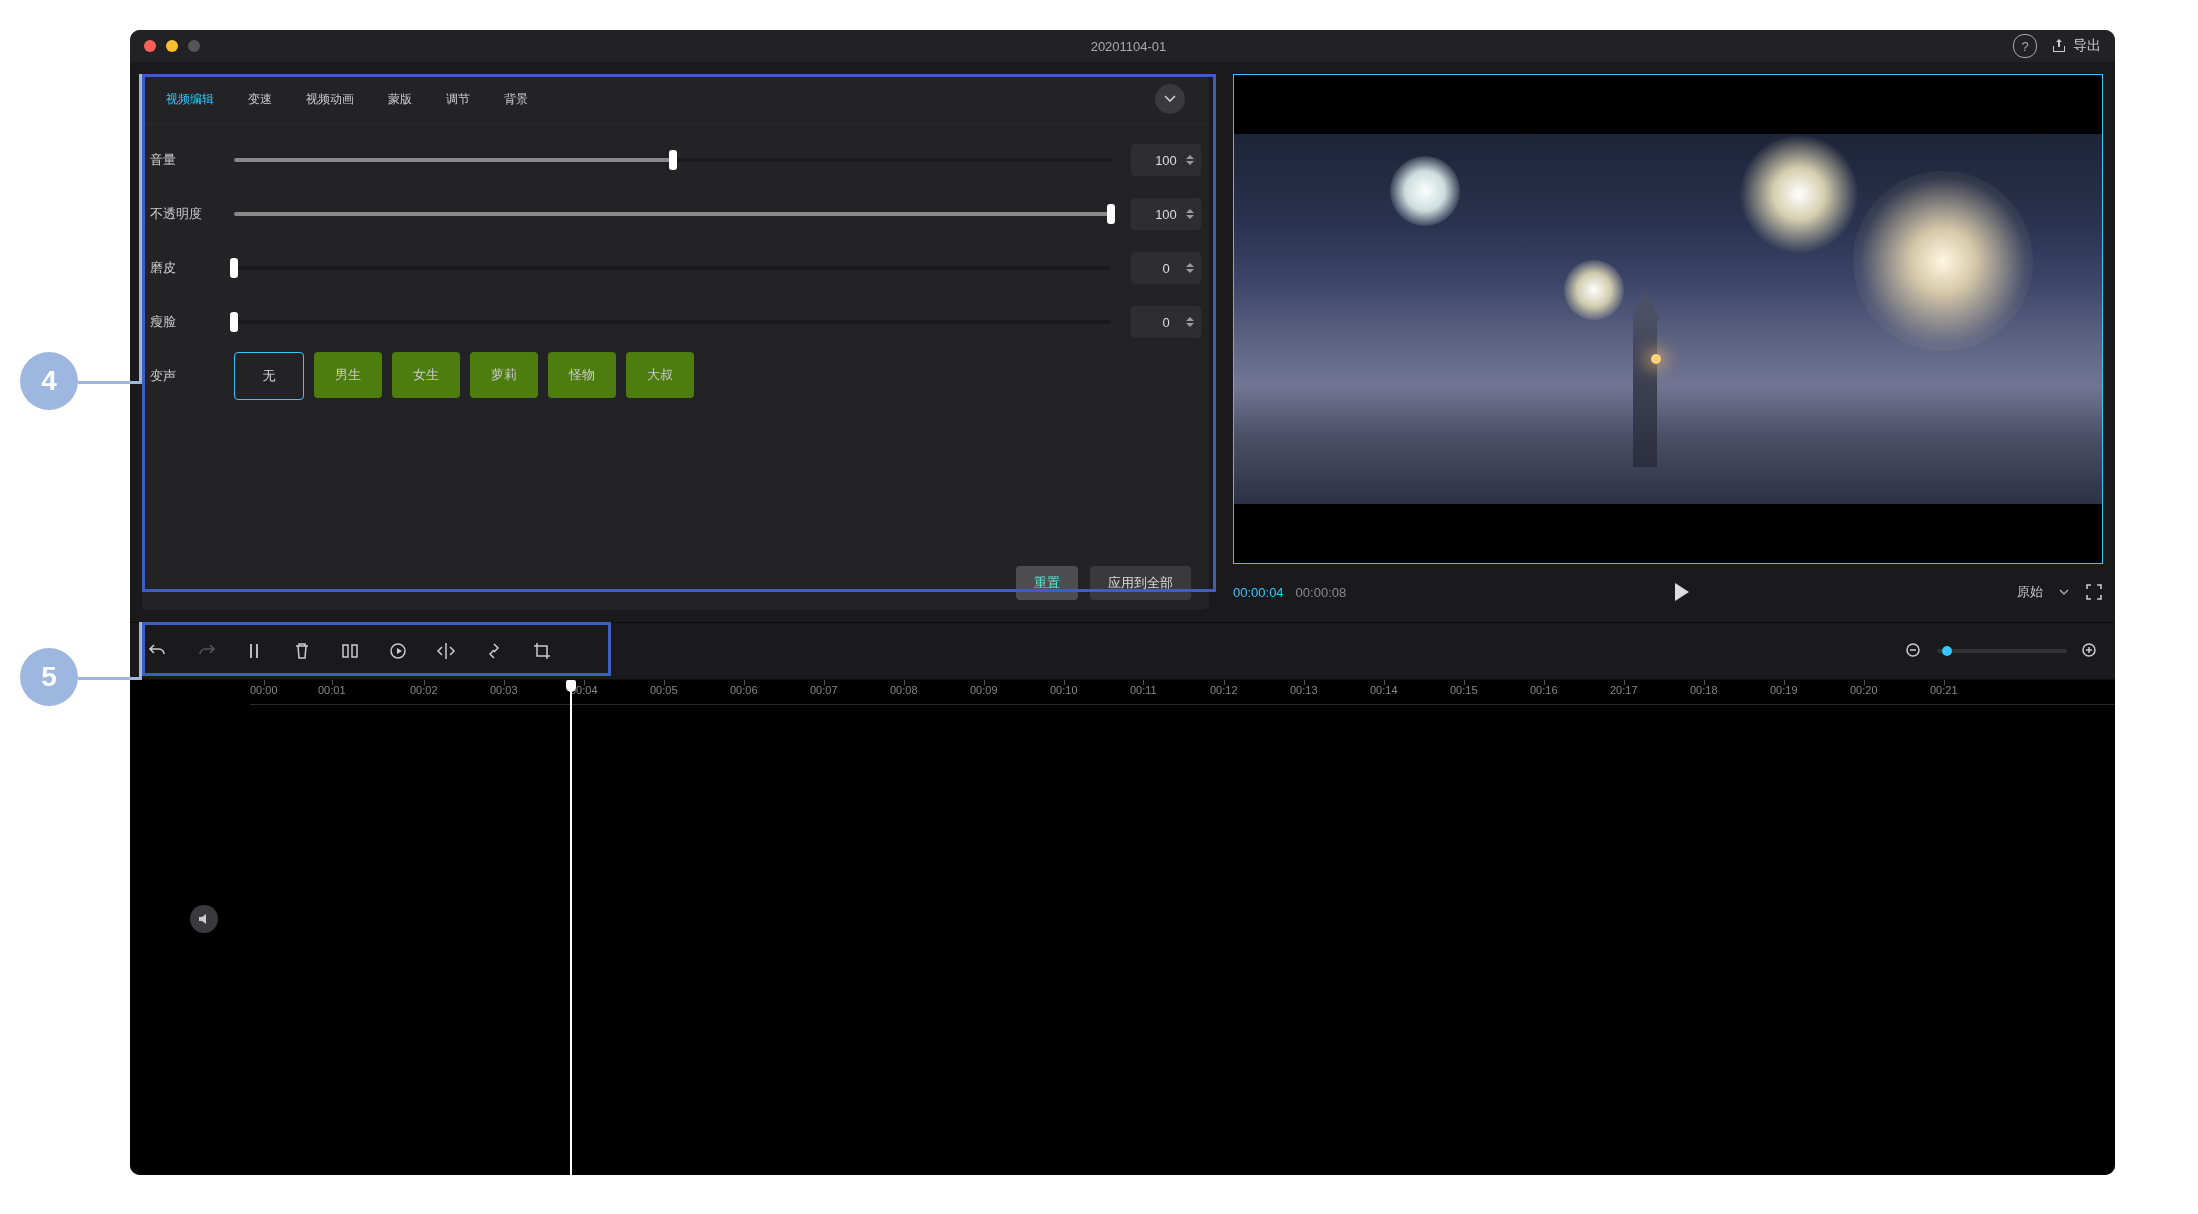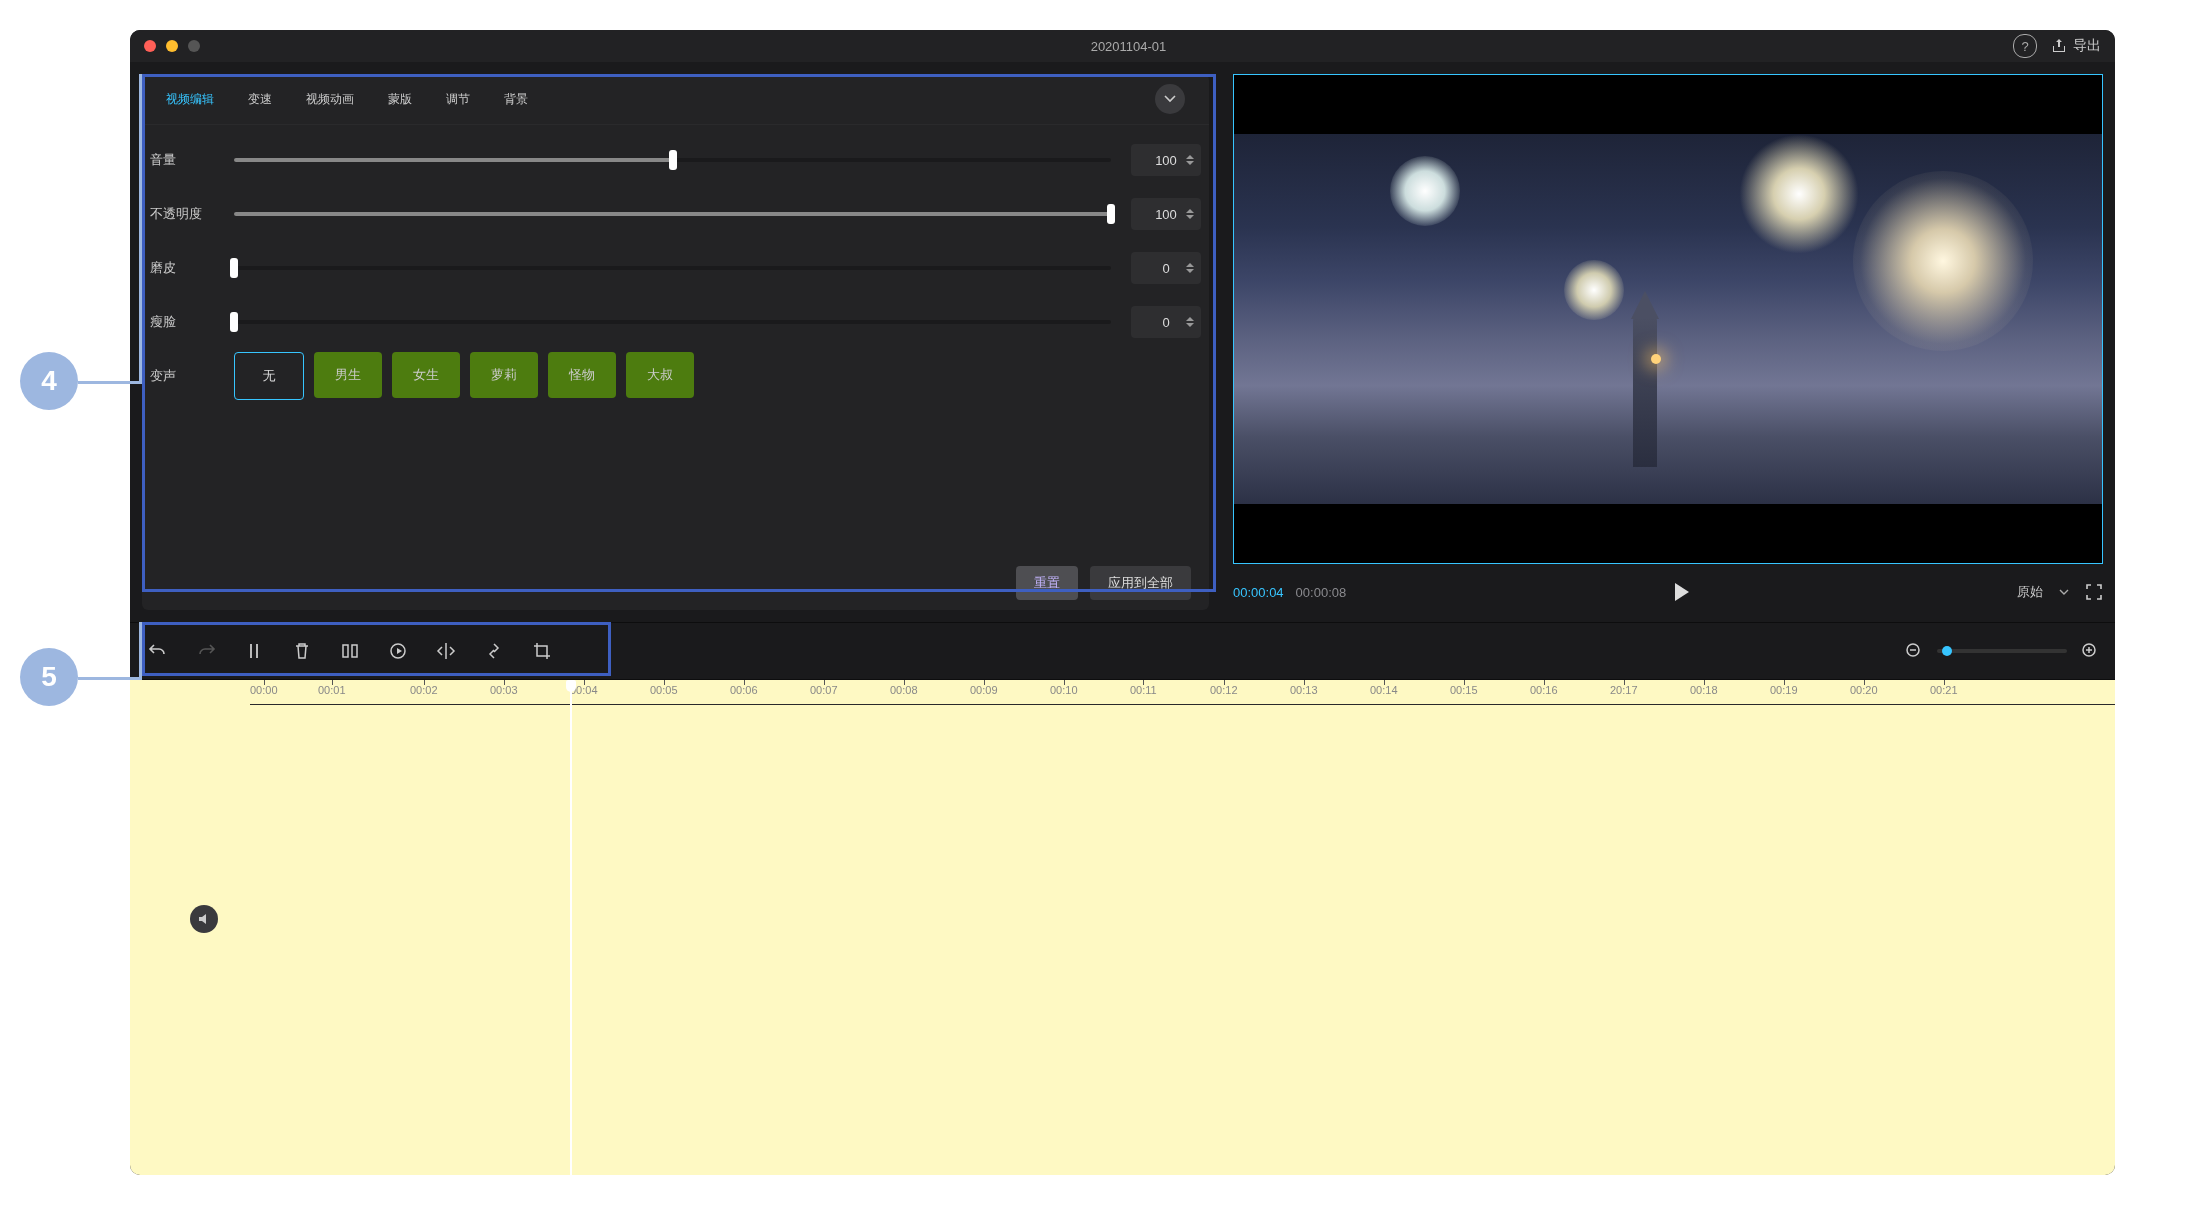--- a/index.html
+++ b/index.html
@@ -27,21 +27,21 @@
 .slider .thumb{position:absolute;top:50%;width:8px;height:20px;background:#fff;border-radius:3px;transform:translate(-50%,-50%)}
 .numbox{width:70px;height:32px;background:#2e2e30;border-radius:4px;display:flex;align-items:center;justify-content:center;position:relative;color:#ddd;font-size:13px}
 .numbox .steps{position:absolute;right:7px;display:flex;flex-direction:column;gap:2px}
 .tri{width:0;height:0;border-left:4px solid transparent;border-right:4px solid transparent}
 .tri.up{border-bottom:4px solid #999}.tri.dn{border-top:4px solid #999}
 .voice-opts{display:flex;gap:10px}
 .vopt{min-width:48px;height:46px;background:#4d7c0f;border-radius:4px;display:flex;align-items:center;justify-content:center;color:#ccc;font-size:13px;padding:0 10px}
 .vopt.active{background:transparent;border:1.5px solid #37c5ff;color:#ddd}
 .panel-footer{height:54px;display:flex;align-items:center;justify-content:flex-end;gap:12px;padding-right:18px}
 .btn{height:34px;padding:0 18px;border-radius:4px;font-size:13px;display:flex;align-items:center;justify-content:center}
-.btn.sec{background:#4e4e52;color:#c4b5fd}
+.btn.sec{background:#4e4e52;color:#5eead4}
 .btn.sec2{background:#3a3a3d;color:#ddd}
 .preview{flex:1;margin:12px 12px 12px 24px;display:flex;flex-direction:column}
 .video{flex:1;background:#000;border:1px solid #37c5ff;position:relative;overflow:hidden}
 .scene{position:absolute;left:0;right:0;top:12%;bottom:12%;background:linear-gradient(180deg,#1e2438 0%,#2a3350 25%,#3d4668 40%,#5b6180 55%,#727694 68%,#4a4f66 82%,#2c3146 100%)}
 .fw{position:absolute;border-radius:50%}
 .fw.a{right:8%;top:10%;width:180px;height:180px;background:radial-gradient(circle,#fff7e0 0%,#d6c9aa 25%,rgba(214,201,170,.1) 65%,transparent 80%)}
 .fw.b{right:28%;top:0;width:120px;height:120px;background:radial-gradient(circle,#fff 0%,#d6cfaf 30%,transparent 70%)}
 .fw.c{left:18%;top:6%;width:70px;height:70px;background:radial-gradient(circle,#fff 0%,#cdd 40%,transparent 75%)}
 .fw.d{left:38%;top:34%;width:60px;height:60px;background:radial-gradient(circle,#fff 0%,#cfcbae 40%,transparent 75%)}
 .tower{position:absolute;left:46%;bottom:10%;width:24px;height:150px;background:linear-gradient(180deg,#4b4f63 0%,#2a2e3f 100%);border-radius:4px 4px 0 0}
@@ -53,21 +53,21 @@
 .play{margin:0 auto}
 .play-tri{width:0;height:0;border-left:14px solid #ddd;border-top:9px solid transparent;border-bottom:9px solid transparent}
 .pv-right{display:flex;align-items:center;gap:16px}
 .tools{height:48px;display:flex;align-items:center;padding:4px 16px;border-top:1px solid #0d0d0e;border-bottom:1px solid #0d0d0e}
 .tgroup{display:flex;gap:24px;align-items:center}
 .ticon{width:24px;height:24px;display:flex;align-items:center;justify-content:center;color:#ccc}
 .ticon.dis{color:#555}
 .tools .zoom{margin-left:auto;display:flex;align-items:center;gap:14px}
 .ztrack{width:130px;height:4px;background:#333;border-radius:2px;position:relative}
 .zdot{position:absolute;left:8%;top:50%;width:10px;height:10px;background:#37c5ff;border-radius:5px;transform:translate(-50%,-50%)}
-.timeline{flex:1;position:relative;background:#fef9c3;overflow:hidden;height:calc(100% - 640px)}
+.timeline{flex:1;position:relative;background:#000000;overflow:hidden;height:calc(100% - 640px)}
 .ruler{height:24px;position:relative;margin-left:120px;border-bottom:1px solid #2a2a2c}
 .tick{position:absolute;top:4px;font-size:11px;color:#888}
 .tick:before{content:"";position:absolute;left:50%;top:-4px;width:1px;height:5px;background:#555}
 .playhead{position:absolute;top:0;bottom:0;width:2px;background:#fff}
 .playhead:before{content:"";position:absolute;left:50%;top:0;transform:translateX(-50%);width:10px;height:12px;background:#fff;border-radius:2px 2px 5px 5px}
 .track-area{position:relative;height:430px}
 .mute{position:absolute;left:60px;top:200px;width:28px;height:28px;background:#3a3a3d;border-radius:14px;display:flex;align-items:center;justify-content:center}
 .clip{position:absolute;left:133px;top:170px;width:612px;height:94px;background:#000;border:3px solid #fff;border-radius:3px;overflow:hidden}
 .clip-hdr{position:absolute;left:4px;top:2px;font-size:11px;color:#eee;z-index:2}
 .dur{position:absolute;left:4px;top:18px;font-size:10px;color:#000;background:#ddd;border-radius:6px;padding:0 5px;z-index:2}

